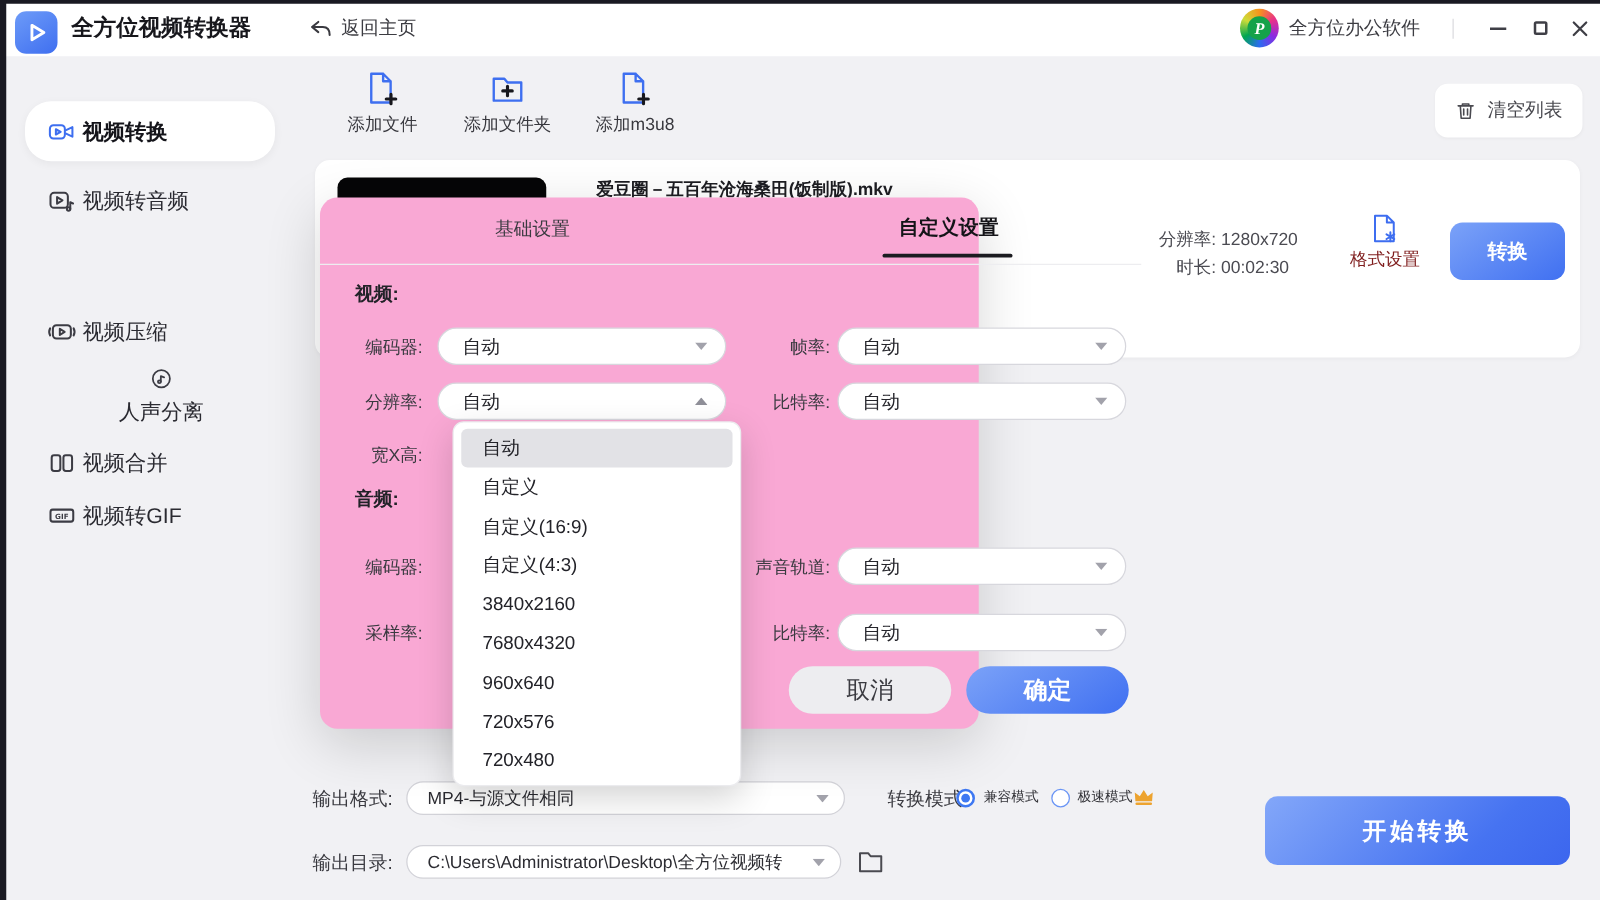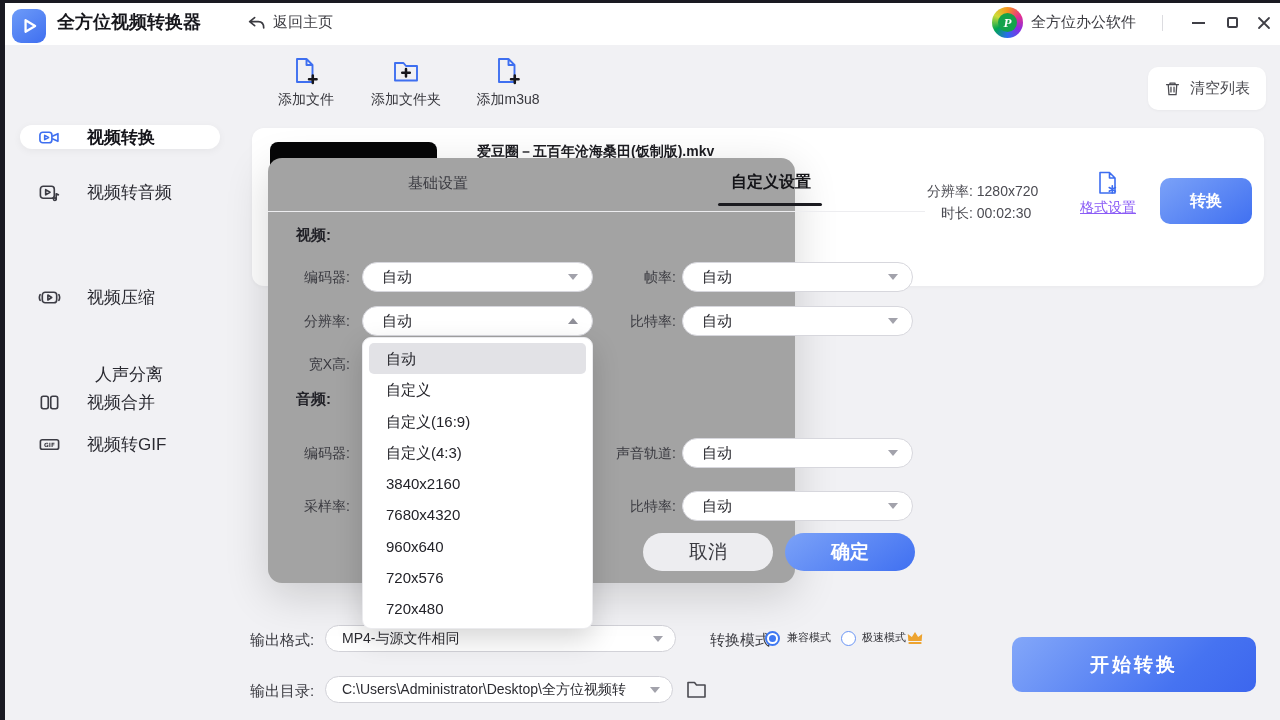--- a/index.html
+++ b/index.html
@@ -27,48 +27,48 @@
      font-size:13px; font-style:italic; font-weight:700; display:flex; align-items:center; justify-content:center;
      font-family:"Liberation Serif","DejaVu Serif",serif;}
   .brand span { font-size:15px; color:#3c3c42; }
   .win-divider { left:1162px; top:15px; width:1px; height:16px; background:#dcdce0; z-index:6;}
   .win-btn { top:0; height:45px; width:28px; display:flex; align-items:center; justify-content:center; z-index:6; cursor:pointer;}
   .win-min { left:1184px; } .win-max { left:1218px; } .win-close { left:1250px; }
   .min-glyph { width:13px; height:2px; background:#3f3f46; }
   .max-glyph { width:11px; height:11px; border:2px solid #3f3f46; border-radius:2px; }
 
   
-  .side-item { left:20px; width:200px; height:24px; display:flex; align-items:center; gap:26px;
-               padding-left:18px; z-index:4; cursor:pointer;margin-top:44px;}
+  .side-item { left:20px; width:200px; height:48px; display:flex; align-items:center; gap:5px;
+               padding-left:18px; z-index:4; cursor:pointer;}
   .side-item .lbl { font-size:17px; color:#2a2a31; font-weight:500; }
   .side-item.active { background:#ffffff; border-radius:21px; box-shadow:0 2px 8px rgba(0,0,0,.05); }
   .side-item.active .lbl { font-weight:700; color:#14141a; }
 
   
   .tool-btn { top:56px; height:60px; display:flex; flex-direction:column; align-items:center; gap:5px; z-index:4; cursor:pointer;}
   .tool-btn .lbl { font-size:14px; color:#38383e; }
   .clear-btn { left:1148px; top:67px; width:118px; height:43px; background:#ffffff; border-radius:10px;
                display:flex; align-items:center; justify-content:center; gap:9px; z-index:4; cursor:pointer;
                box-shadow:0 1px 3px rgba(0,0,0,.04);}
   .clear-btn .lbl { font-size:15px; color:#4a4a50; }
 
   
   .file-card { left:252px; top:128px; width:1012px; height:158px; background:#ffffff; border-radius:12px;
                box-shadow:0 1px 4px rgba(0,0,0,.04); z-index:1;}
   .thumb { left:270px; top:142px; width:167px; height:112px; background:#060607; border-radius:8px; z-index:2;}
   .file-name { left:453px; top:143px; font-size:14px; font-weight:700; color:#1d1d22; z-index:2; white-space:nowrap;margin-left:24px;}
   .meta { z-index:2; font-size:14px; color:#4b4b52; white-space:nowrap;}
   .fmt-btn { left:1078px; top:170px; width:60px; height:52px; display:flex; flex-direction:column; align-items:center; gap:3px; z-index:2; cursor:pointer;}
-  .fmt-btn .lbl { font-size:14px; color:#8b5cf6;text-decoration:underline; }
+  .fmt-btn .lbl { font-size:14px; color:#7f1d1d; }
   .convert-btn { left:1160px; top:178px; width:92px; height:46px; border-radius:10px;
                  background:linear-gradient(145deg,#7ba2f8,#4070f1); color:#fff; font-size:16px; font-weight:700;
                  display:flex; align-items:center; justify-content:center; z-index:2; cursor:pointer;}
 
   
-  .dialog { left:268px; top:158px; width:527px; height:425px; background:#a3a3a3; border-radius:14px;
+  .dialog { left:256px; top:158px; width:527px; height:425px; background:#f9a8d4; border-radius:14px;
             box-shadow:0 12px 44px rgba(0,0,0,.16); z-index:30;}
   .dlg { position:absolute; }
   .tab { font-size:15px; color:#3b3b41; cursor:pointer; }
   .tab.active { font-size:16px; font-weight:700; color:#141418; }
   .tab-underline { left:450px; top:45px; width:104px; height:3px; background:#1b1b20; border-radius:2px;}
   .tab-divider { left:0; top:53px; width:657px; height:1px; background:#ededf0; }
   .dlg-section { font-size:15px; font-weight:700; color:#222228; }
   .dlg-label { font-size:14px; color:#3a3a40; text-align:right; line-height:30px; }
   .select { height:30px; border:1px solid #d7d7dd; border-radius:15px; background:#fff;
             display:flex; align-items:center; padding-left:19px; font-size:15px; color:#26262c; cursor:pointer;}

